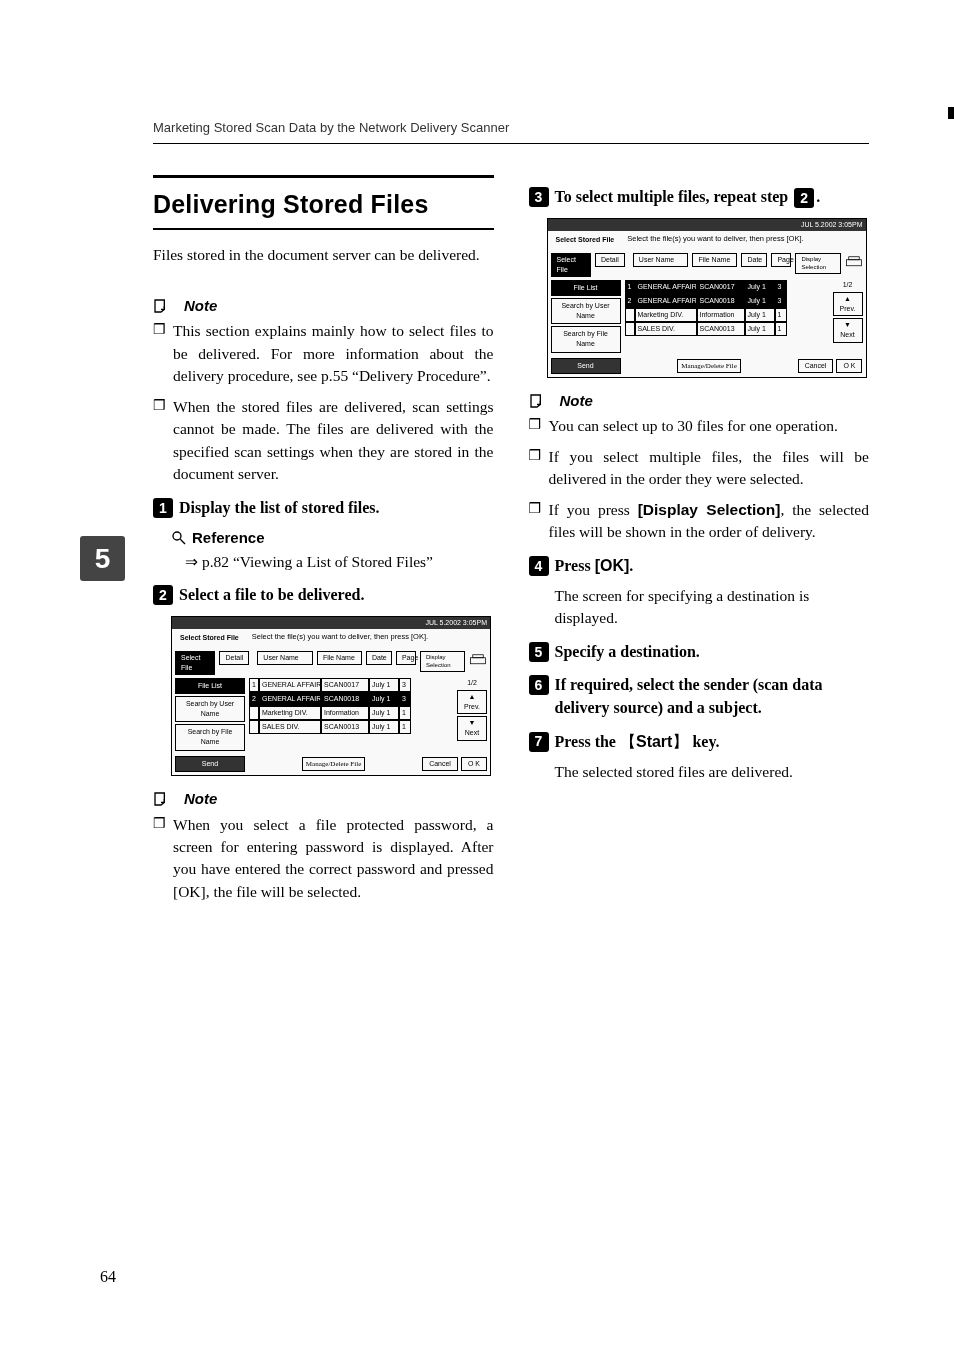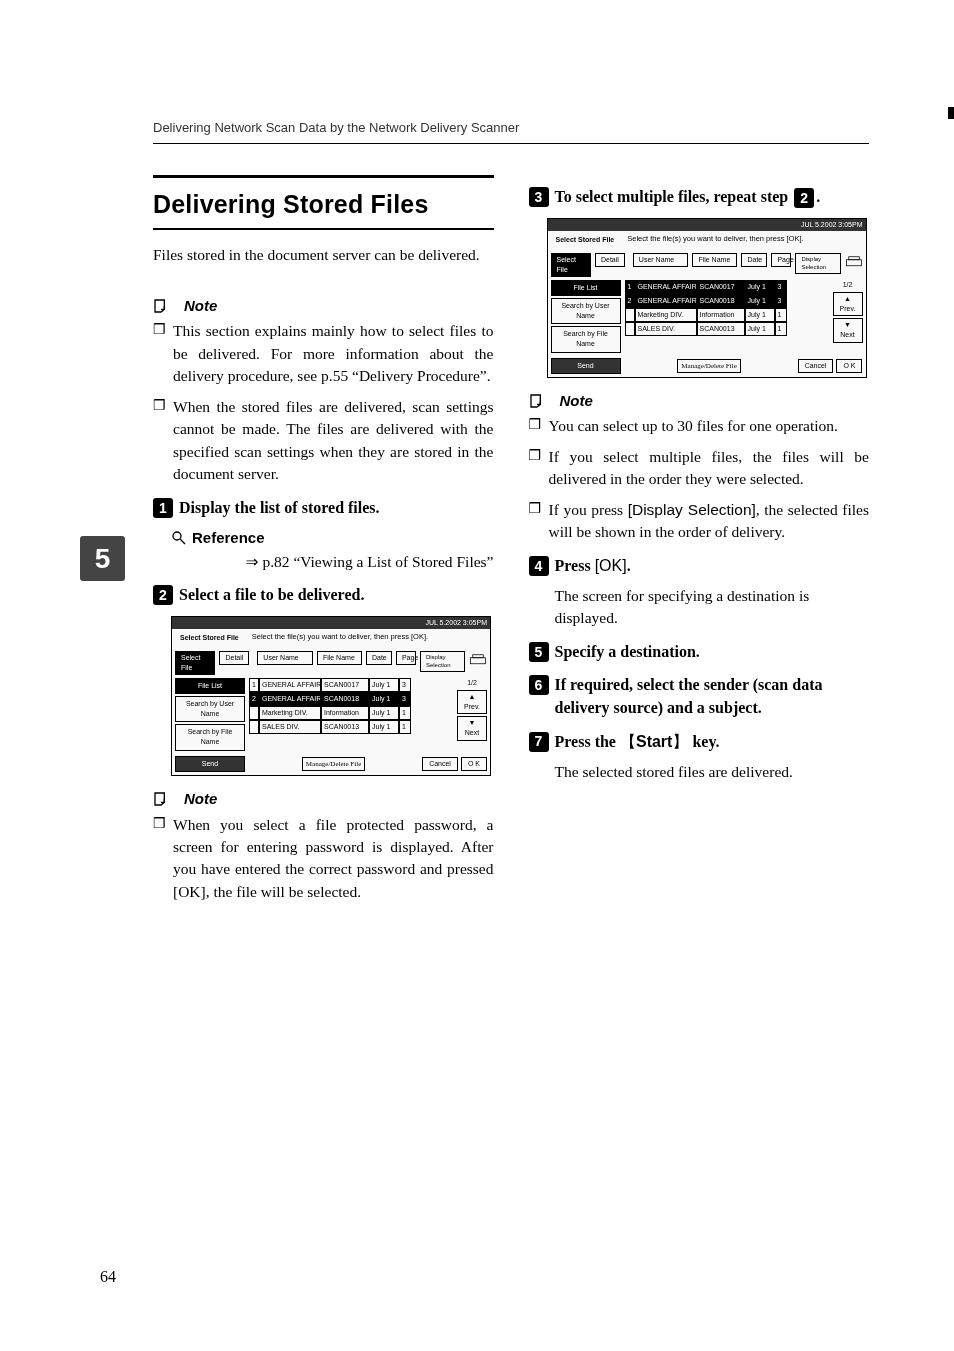--- a/index.html
+++ b/index.html
@@ -149,23 +149,22 @@
     font-size: 16px;
     flex: 1;
   }
 
   .step-body {
     margin-left: 26px;
     margin-bottom: 8px;
   }
 
   .ref-text {
-    margin-left: 53px;
+    margin-left: 32px;
     margin-bottom: 8px;
-    text-align: right;
   }
   .ref-arrow { font-family: Arial; }
 
   .screenshot {
     margin: 10px 0 12px 18px;
     border: 1.5px solid #000;
     background: #f9f9f9;
     overflow: hidden;
   }
   .ss-topbar {
@@ -193,42 +192,42 @@
   .ss-count { font-size:7px;}
   .ss-nav { border:1px solid #000; padding:1px 4px; font-size:7px; width:30px; text-align:center;}
   .ss-manage { border:1px solid #000; padding:1px 3px; font-size:7px; display:inline-block;}
   .ss-footer { display:flex; justify-content:space-between; padding:2px 3px 3px 3px; align-items:center;}
   .ss-ok { display:flex; gap:3px;}
   .ss-ok span { border:1px solid #000; padding:1px 6px; font-size:7px; font-family:Arial;}
   .ss-icon { width:20px; height:18px; margin-left:auto; display:flex; align-items:center; justify-content:center;}
 
   .bold-ui {
     font-family: Arial, sans-serif;
-    font-weight: normal;
+    font-weight: bold;
   }
   .key-btn {
     font-family: Arial, sans-serif;
     font-weight: bold;
   }
   .key-btn::before { content:"【"; font-weight:normal;}
   .key-btn::after { content:"】"; font-weight:normal;}
 
   .page-number {
     position: absolute;
     bottom: 65px;
     left: 100px;
     font-size: 16px;
     font-family: Georgia, serif;
   }
 </style>
 </head>
 <body>
 
 <div class="page">
-  <div class="running-head">Delivering Network Scan Data by the Network Delivery Scanner</div>
+  <div class="running-head">Marketing Stored Scan Data by the Network Delivery Scanner</div>
   <div class="running-head-rule"></div>
   <div class="top-right-mark"></div>
 
   <div class="side-tab">5</div>
 
   <div class="columns">
 
     <div class="col">
       <div class="section-title">Delivering Stored Files</div>
 

